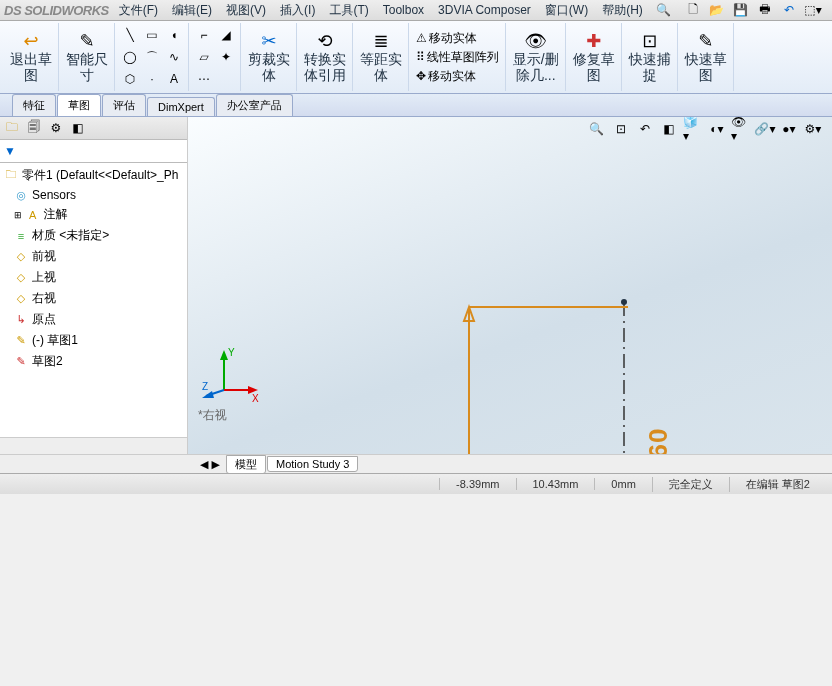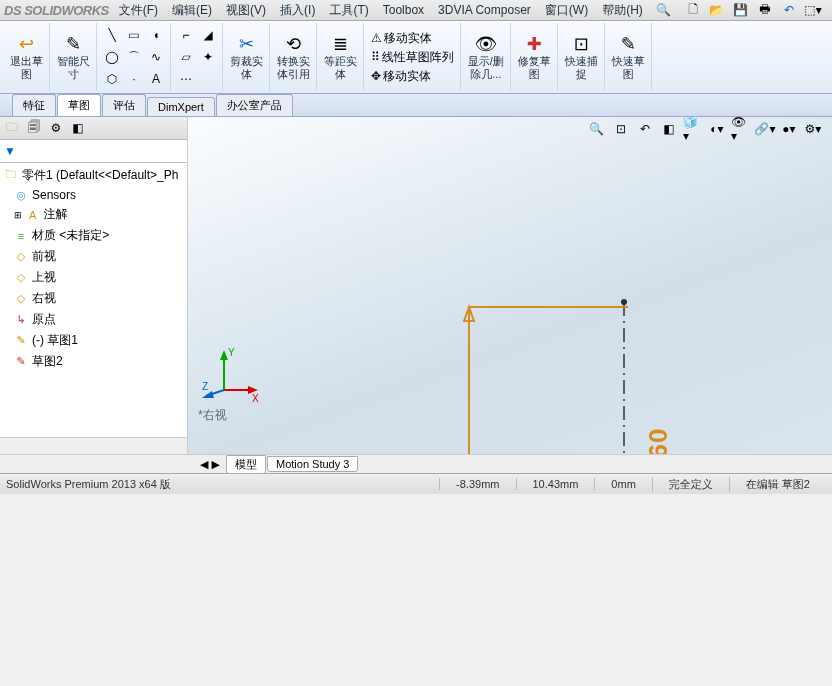--- a/index.html
+++ b/index.html
@@ -7,21 +7,21 @@
 .titlebar{height:20px;background:linear-gradient(#eee,#ddd);display:flex;align-items:center;padding:0 4px;border-bottom:1px solid #aaa}
 .logo{color:#d00;font-weight:bold;font-style:italic;font-size:13px;letter-spacing:-.5px}
 .logo span{color:#888}
 .menubar{display:flex;align-items:center;padding:0 4px;gap:2px}
 .menu-item{padding:13px 6px;color:#234;cursor:default}
 .qat{display:flex;align-items:center;gap:2px;margin-left:auto;padding-right:4px}
 .qat-btn{width:20px;height:18px;display:flex;align-items:center;justify-content:center;cursor:default;border:1px solid transparent}
 .ribbon{height:68px;background:linear-gradient(#f9fbff,#e3ecf7);border-bottom:1px solid #9ac;display:flex;align-items:stretch;padding:2px 4px;gap:1px}
 .rb-group{display:flex;flex-direction:column;align-items:center;justify-content:center;padding:0 4px;border-right:1px solid #cbd8ea;min-width:36px}
 .rb-big{display:flex;flex-direction:column;align-items:center;gap:1px;cursor:default;padding:2px}
-.rb-label{font-size:11px;color:#234;text-align:center;line-height:1.1}
+.rb-label{font-size:14px;color:#234;text-align:center;line-height:1.1}
 .rb-icon{width:20px;height:20px;display:flex;align-items:center;justify-content:center;font-size:18px}
 .rb-col{display:flex;flex-direction:column;gap:2px}
 .rb-row{display:flex;gap:2px}
 .rb-sm{width:18px;height:18px;display:flex;align-items:center;justify-content:center;cursor:default;border:1px solid transparent}
 .rb-text-row{display:flex;align-items:center;gap:2px;padding:1px 2px;cursor:default}
 .tabstrip{height:22px;background:linear-gradient(#e3ecf7,#d3dcef);display:flex;align-items:flex-end;padding:0 12px;border-bottom:1px solid #9ac}
 .tab{padding:3px 10px;background:#e8ecf3;border:1px solid #9ac;border-bottom:none;margin-right:1px;cursor:default;font-size:11px;border-radius:3px 3px 0 0}
 .tab.active{background:#fff}
 .body{flex:1;display:flex;min-height:0}
 .featuretree{width:187px;background:#f4f4f4;border-right:1px solid #ccc;display:flex;flex-direction:column}
@@ -314,21 +314,20 @@
   </div>
  </div>
 
  <div class="bottom-tabs">
   <span style="margin-right:6px;cursor:default">◀ ▶</span>
   <div class="btab">模型</div>
   <div class="btab">Motion Study 3</div>
  </div>
 
  <div class="statusbar">
-  <span>SolidWorks Premium 2013 x64 版</span>
   <span class="sp"></span>
   <span class="cell">-8.39mm</span>
   <span class="cell">10.43mm</span>
   <span class="cell">0mm</span>
   <span class="cell">完全定义</span>
   <span class="cell">在编辑 草图2</span>
  </div>
 </div>
 
 </body></html>

